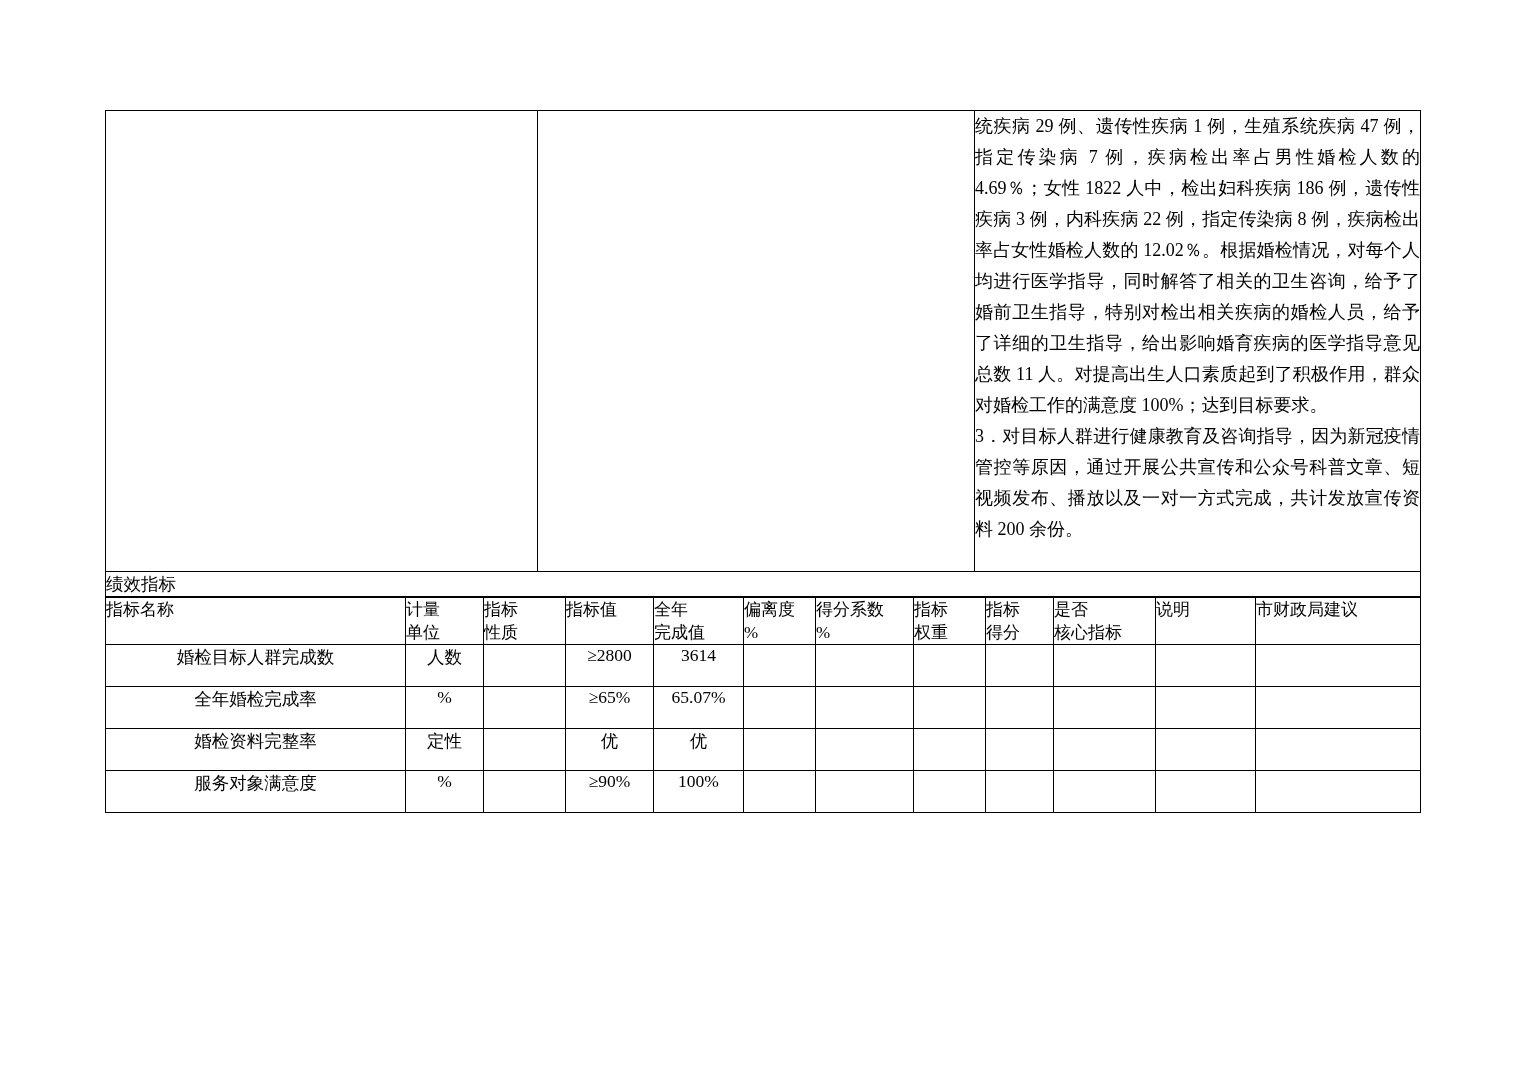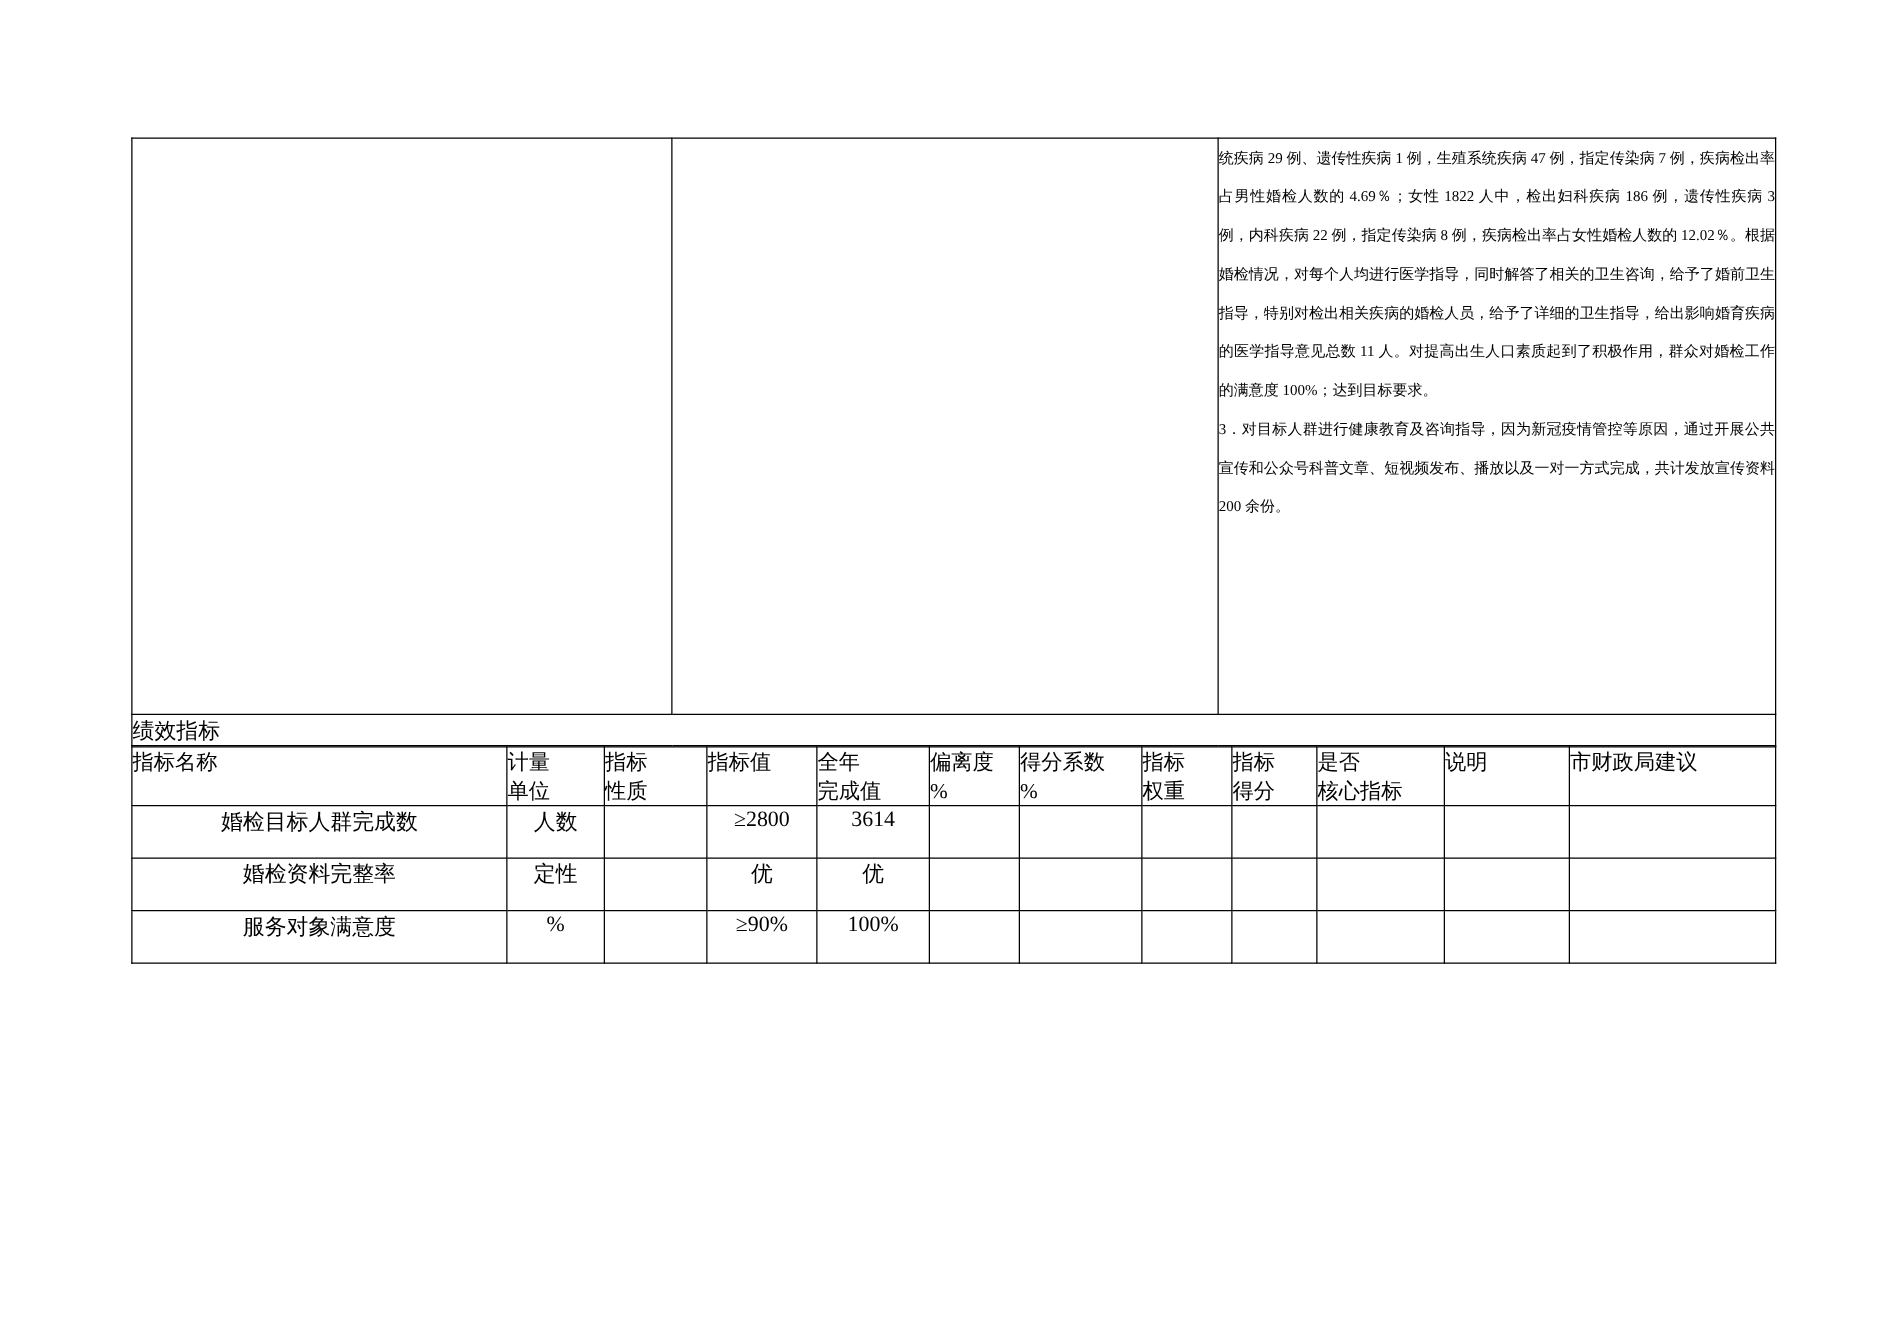--- a/index.html
+++ b/index.html
@@ -27,21 +27,21 @@
     border-collapse: collapse;
     table-layout: fixed;
   }
   .doc-table td {
     border: 1px solid #000000;
     padding: 0;
     vertical-align: top;
   }
   .narr-cell {
     padding: 6px 10px 8px 10px;
-    font-size: 12px;
+    font-size: 18px;
     line-height: 31px;
     text-align: justify;
     text-justify: inter-ideograph;
     vertical-align: top;
   }
   .narr-cell p {
     margin: 0;
     text-align: justify;
     text-justify: inter-ideograph;
   }
@@ -141,20 +141,34 @@
         <td class="cell">3614</td>
         <td class="cell"></td>
         <td class="cell"></td>
         <td class="cell"></td>
         <td class="cell"></td>
         <td class="cell"></td>
         <td class="cell"></td>
         <td class="cell"></td>
       </tr>
 
+      <tr>
+        <td class="cell-left">全年婚检完成率</td>
+        <td class="cell">%</td>
+        <td class="cell"></td>
+        <td class="cell">≥65%</td>
+        <td class="cell">65.07%</td>
+        <td class="cell"></td>
+        <td class="cell"></td>
+        <td class="cell"></td>
+        <td class="cell"></td>
+        <td class="cell"></td>
+        <td class="cell"></td>
+        <td class="cell"></td>
+      </tr>
 
 
       <tr>
         <td class="cell-left">婚检资料完整率</td>
         <td class="cell">定性</td>
         <td class="cell"></td>
         <td class="cell">优</td>
         <td class="cell">优</td>
         <td class="cell"></td>
         <td class="cell"></td>

